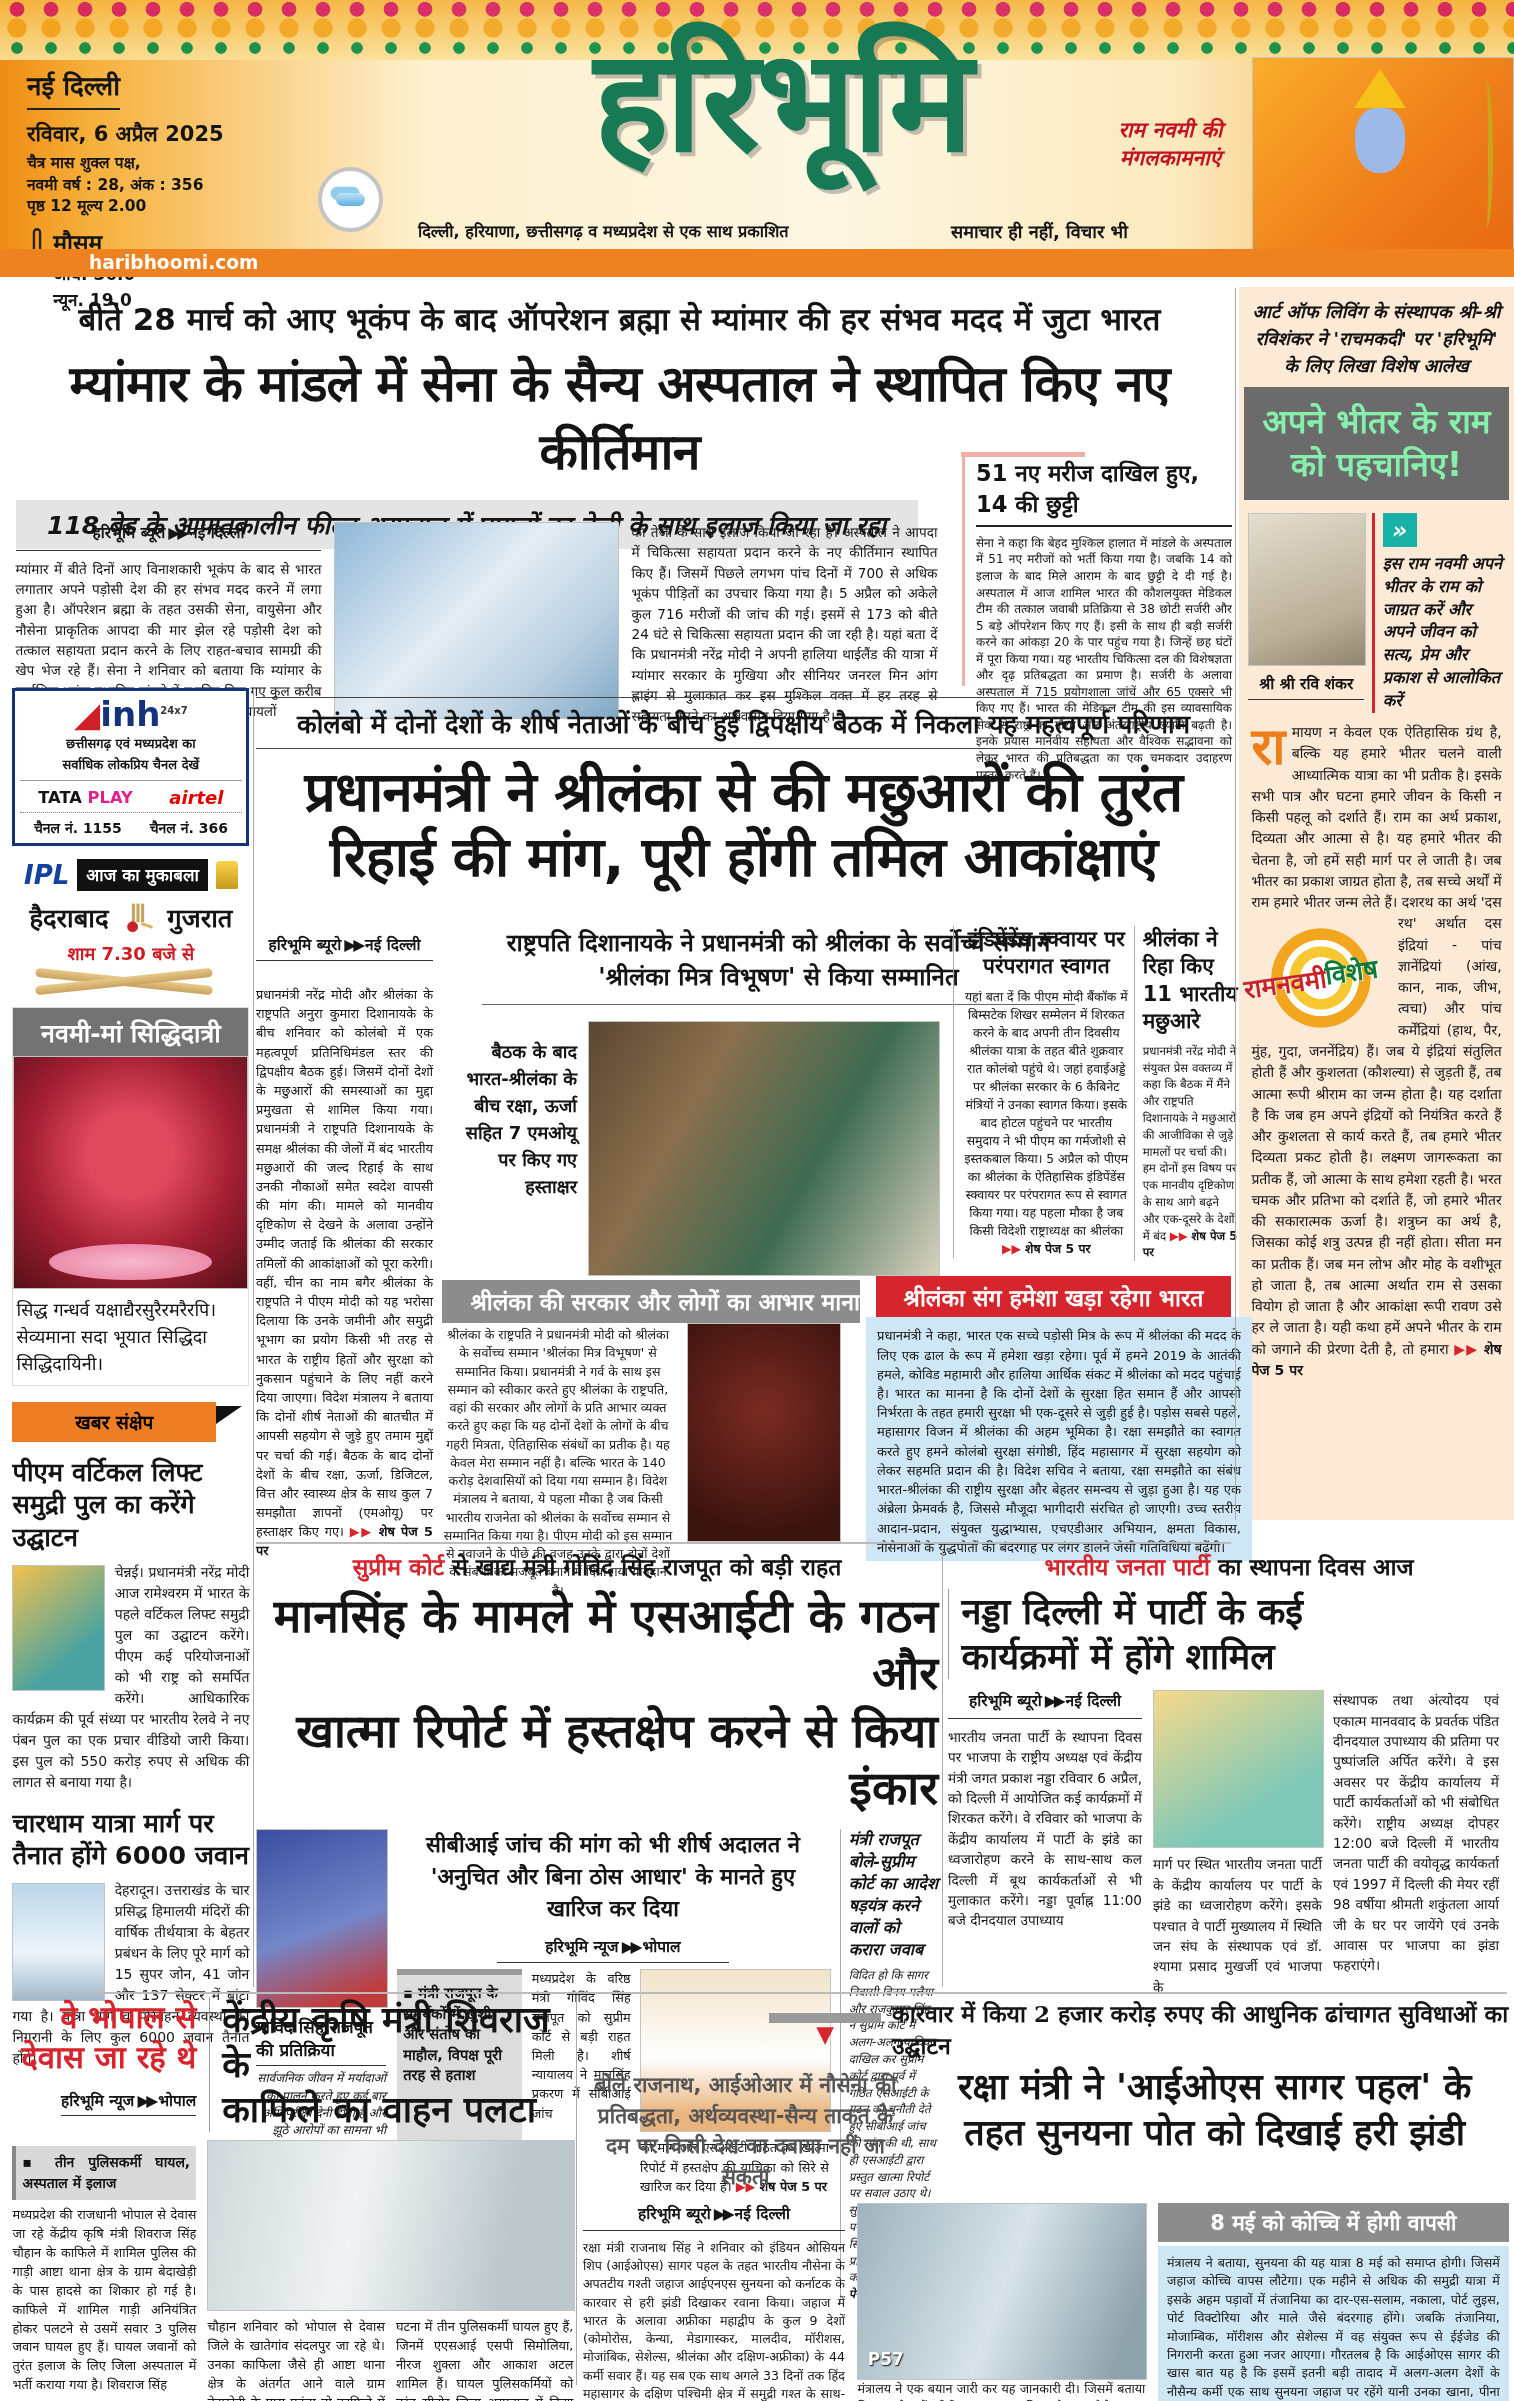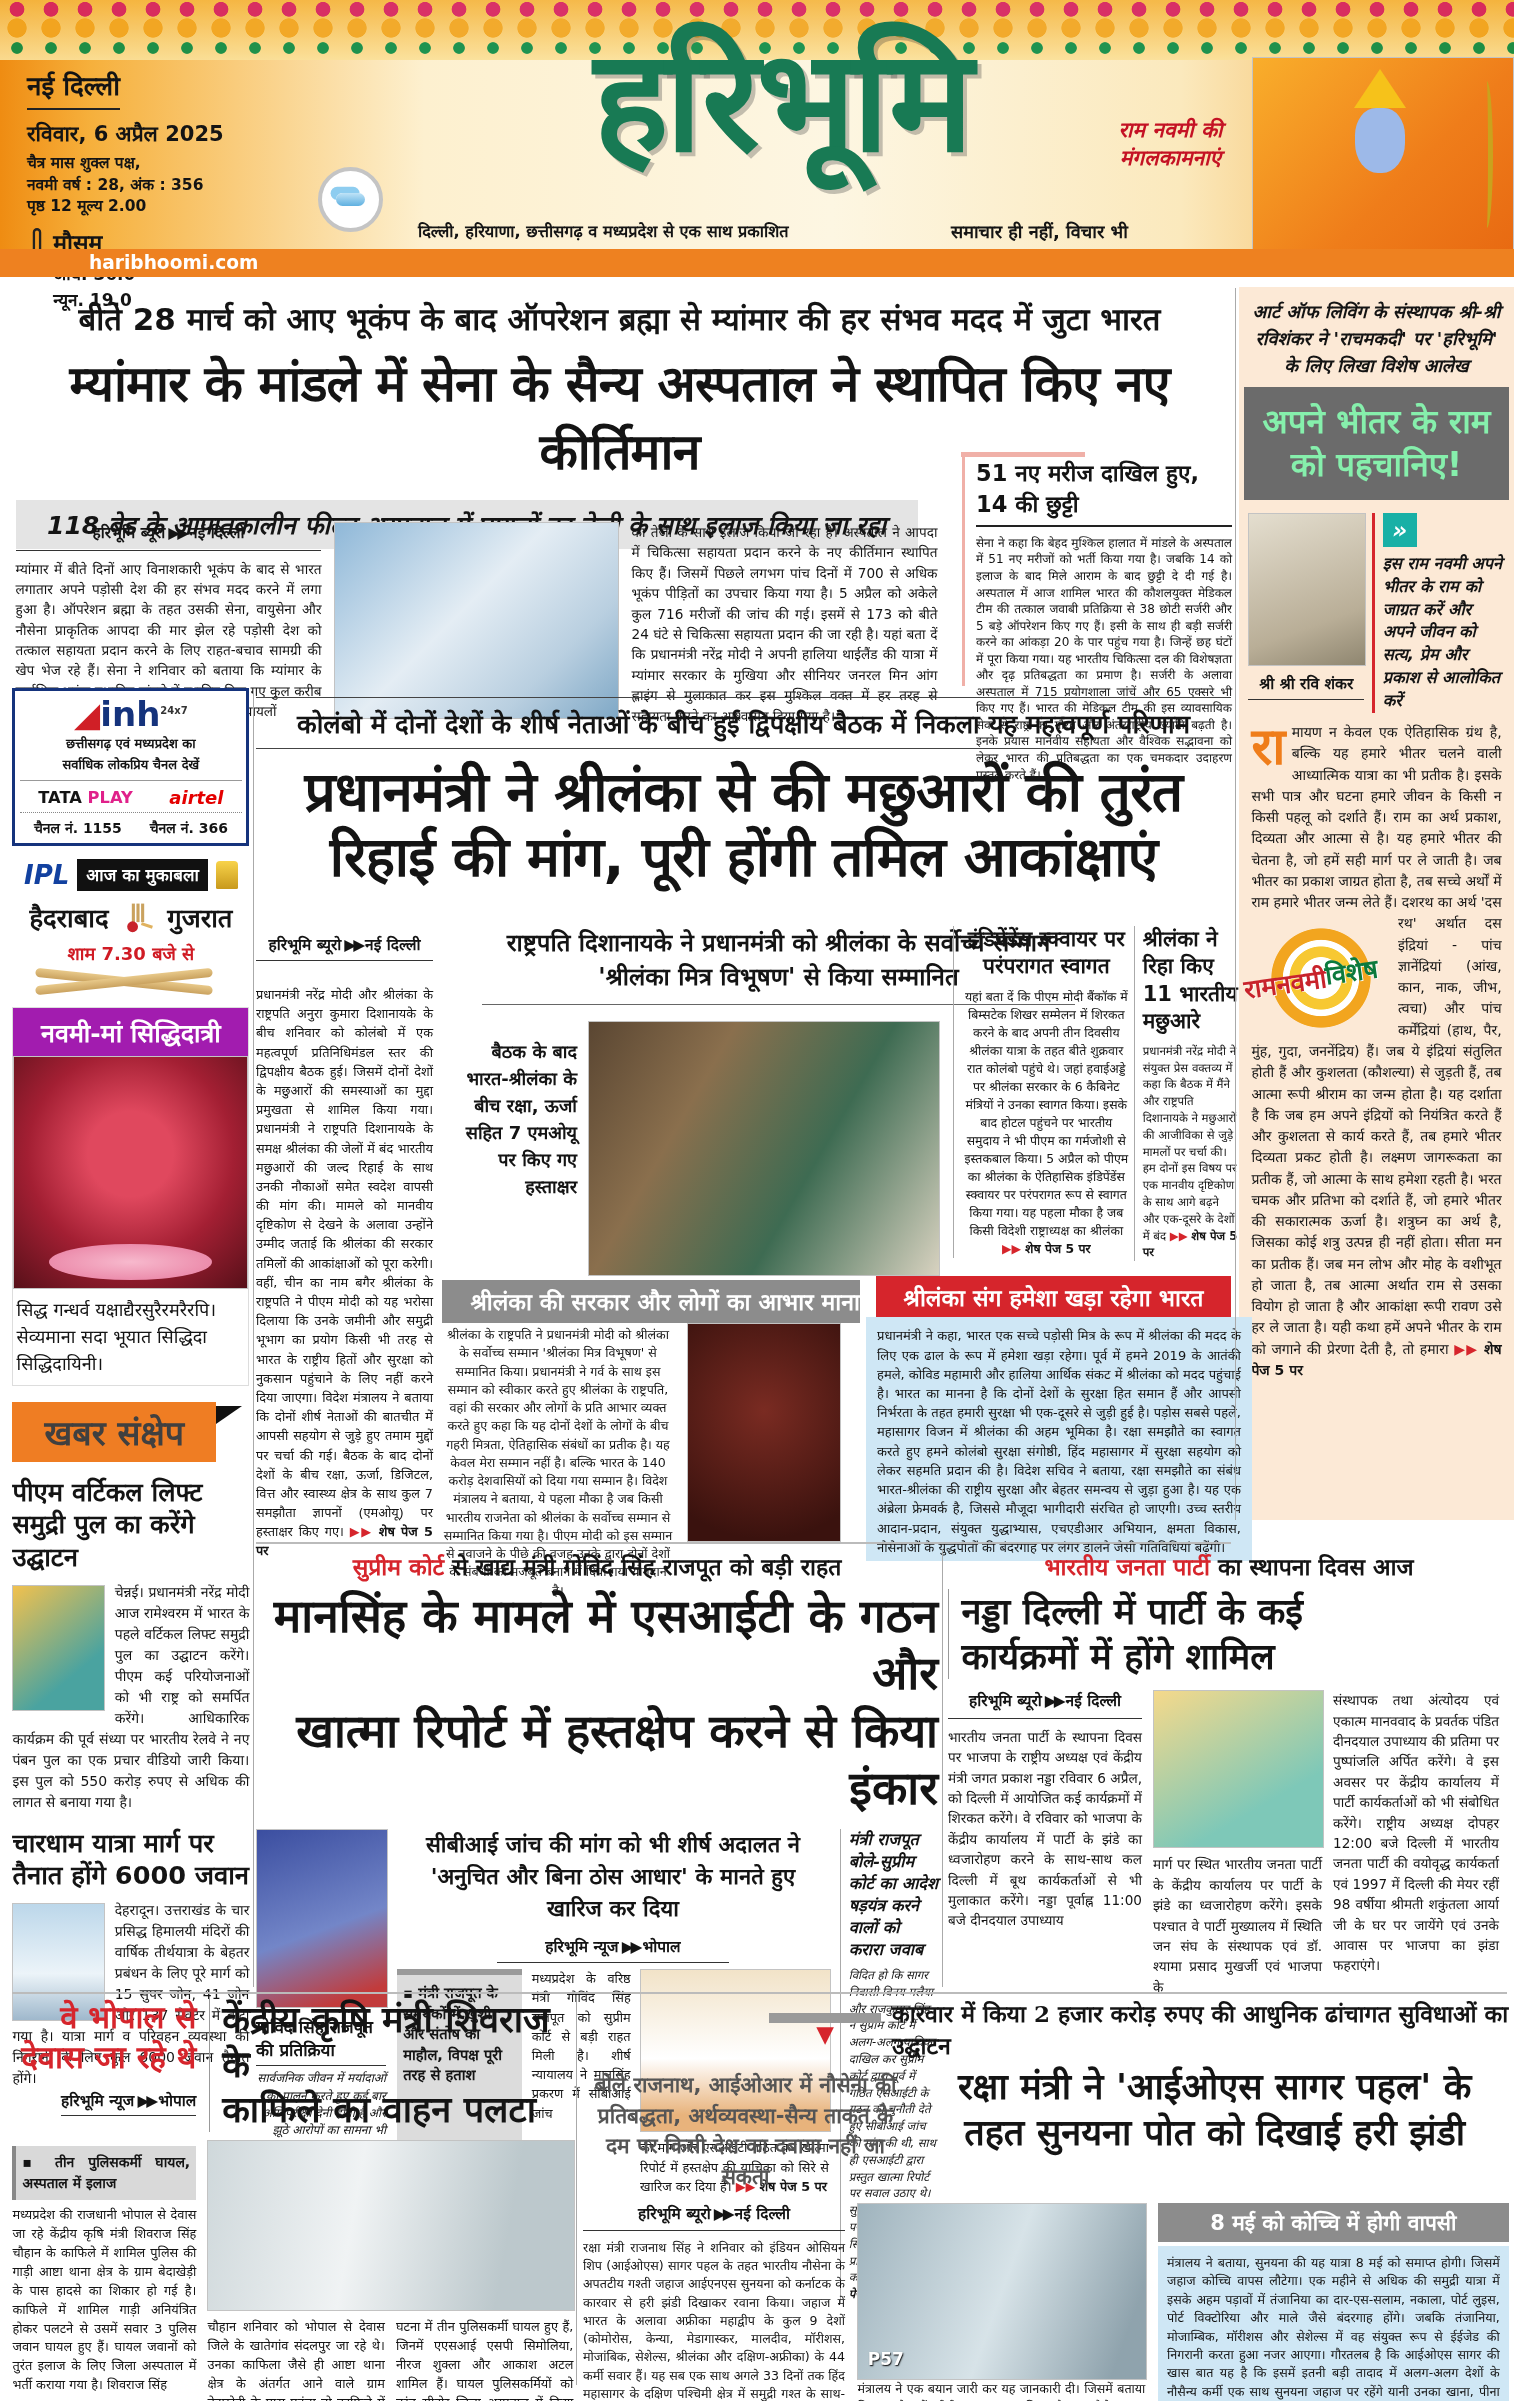--- a/index.html
+++ b/index.html
@@ -81,26 +81,26 @@
   .ipl-row{display:flex;align-items:center;gap:7.7px;justify-content:center}
   .ipl-logo{color:#1241a0;font-weight:800;font-size:26px;font-style:italic}
   .ipl-ribbon{background:#111;color:#fff;font-size:17px;font-weight:bold;padding:4.6px 9.3px}
   .trophy{width:22px;height:28px;background:linear-gradient(#f8d34a,#c8991c);border-radius:3.9px 3.9px 1.5px 1.5px}
   .teams{display:flex;align-items:center;justify-content:center;gap:12.4px;font-size:25.6px;font-weight:800;margin-top:9.3px}
   .ipl-time{color:#d01b24;font-weight:800;font-size:18px;margin-top:6.2px}
   .bats{position:relative;height:23px;margin-top:4.6px}
   .bat{position:absolute;left:23px;top:7.7px;width:178px;height:9.3px;background:linear-gradient(#e8c98a,#caa25f);border-radius:6.2px;transform:rotate(6deg)}
   .bat.b2{transform:rotate(-6deg)}
   .navami{margin-top:14px;border:0.8px solid #ddd}
-  .nav-banner{background:#a21caf;color:#fff;font-size:25px;font-weight:800;text-align:center;padding:7px 0}
+  .nav-banner{background:#737373;color:#fff;font-size:25px;font-weight:800;text-align:center;padding:7px 0}
   .nav-img{height:231px;background:radial-gradient(circle at 50% 42%,#e0485e 0 24%,#a31f33 58%,#571019 100%);position:relative}
   .lotus{position:absolute;left:15%;bottom:7.7px;width:70%;height:36px;background:radial-gradient(ellipse,#f7b9cd,#e77a9e);border-radius:50%}
   .nav-shloka{font-size:18px;font-weight:normal;padding:7.7px 3.1px;line-height:1.5}
   .brief{margin-top:15.5px}
-  .brief-banner{position:relative;background:#ef7d23;color:#404040;font-size:34px;font-weight:800;text-align:center;padding:7px 0;width:86%}
+  .brief-banner{position:relative;background:#ef7d23;color:#000000;font-size:19px;font-weight:800;text-align:center;padding:7px 0;width:86%}
   .brief-banner::after{content:"";position:absolute;right:-26px;top:4.6px;border-top:18.6px solid #111;border-right:26px solid transparent}
   .brief h4{font-size:25.6px;font-weight:800;line-height:1.28;margin:14px 0 7.7px}
   .brief p{font-size:14px;line-height:1.5;margin:0}
   .bphoto{float:left;width:91px;height:124px;margin:3.1px 9.3px 3.1px 0;background:linear-gradient(140deg,#f2c14e,#4aa3a0 70%)}
   .bphoto.temple{height:116px;background:linear-gradient(#bcd7ea,#ecf4f9 60%,#9fb8cc)}
   
   .sec-sl{position:absolute;left:256px;top:697px;width:975px;height:846px}
   .sl-kicker{border-top:1.5px solid #444;border-bottom:1.5px solid #444;text-align:center;font-size:25.6px;font-weight:800;padding:7.7px 0}
   .sl-head{text-align:center;font-size:55px;font-weight:800;line-height:1.18;margin-top:11px;letter-spacing:-0.8px}
   .sl-byline{position:absolute;left:0;top:236px;width:177px}

